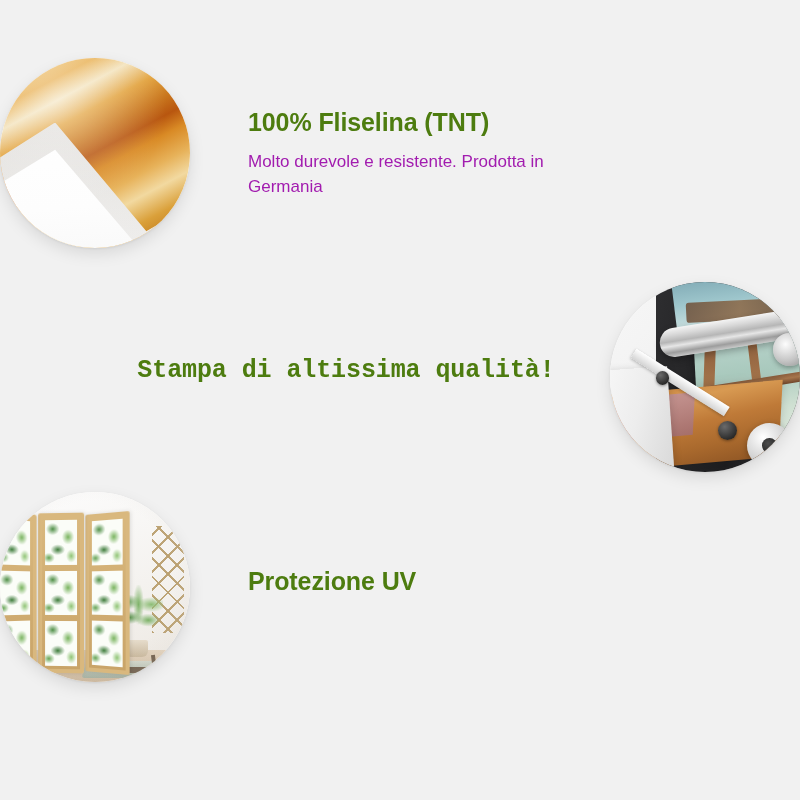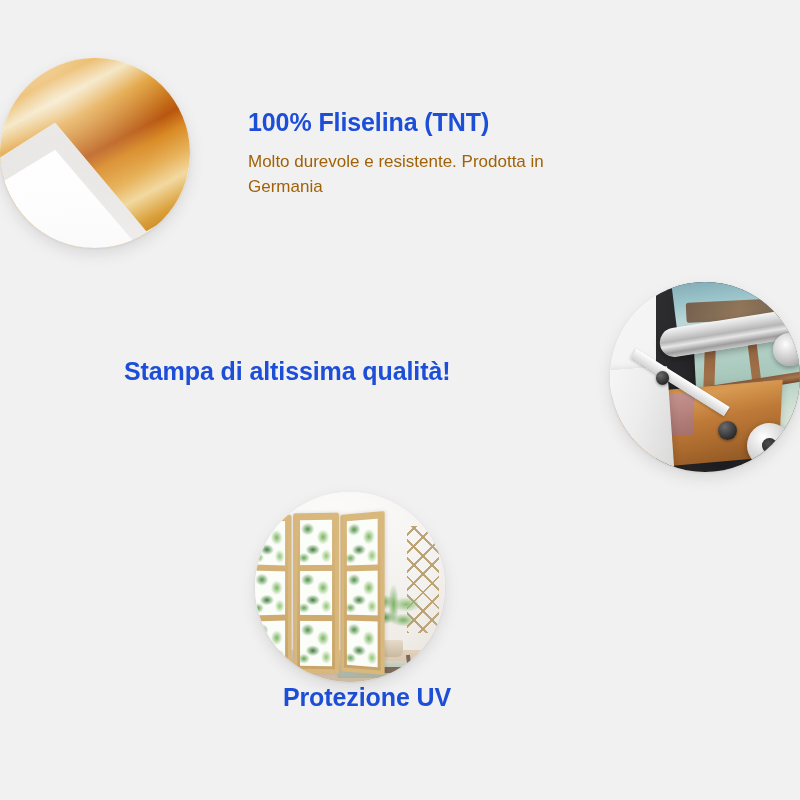--- a/index.html
+++ b/index.html
@@ -22,21 +22,21 @@
   }
 
   
   .feature {
     position: absolute;
     display: flex;
     align-items: center;
   }
   .feature-1 { left: 0;   top: 58px;  width: 700px; }
   .feature-2 { left: 100px; top: 282px; width: 700px; flex-direction: row-reverse; }
-  .feature-3 { left: 0;   top: 492px; width: 700px; flex-direction: column; }
+  .feature-3 { left: 0;   top: 492px; width: 700px; }
 
   
   .medallion {
     position: relative;
     width: 190px;
     height: 190px;
     flex: 0 0 190px;
     border-radius: 50%;
     overflow: hidden;
     background: #ffffff;
@@ -332,35 +332,36 @@
         rgba(255,255,255,0) 56%, rgba(210,205,198,0.30) 100%);
   }
 
   
   .copy {
     flex: 1;
     padding: 0 24px 0 58px;
   }
   .feature-2 .copy {
     padding: 0 42px 0 24px;
-    text-align: left;
+    text-align: center;
+    font-family: Liberation Mono, monospace;
   }
   .copy h2 {
     margin: 0 0 12px 0;
     font-size: 25px;
     font-weight: bold;
     line-height: 1.2;
-    color: #1d4ed8;
+    color: #4d7c0f;
     letter-spacing: -0.1px;
   }
   .copy p {
     margin: 0;
     font-size: 17px;
     line-height: 1.5;
-    color: #a16207;
+    color: #a21caf;
     max-width: 340px;
   }
   .feature-2 .copy p {
     max-width: none;
   }
 </style>
 </head>
 <body>
 
 <div class="canvas">

